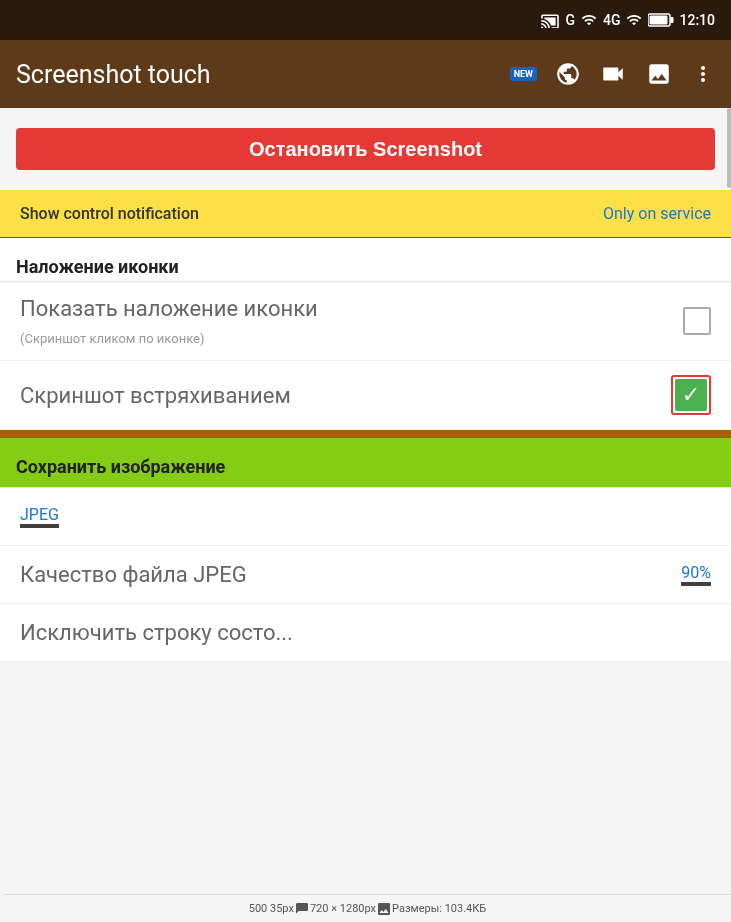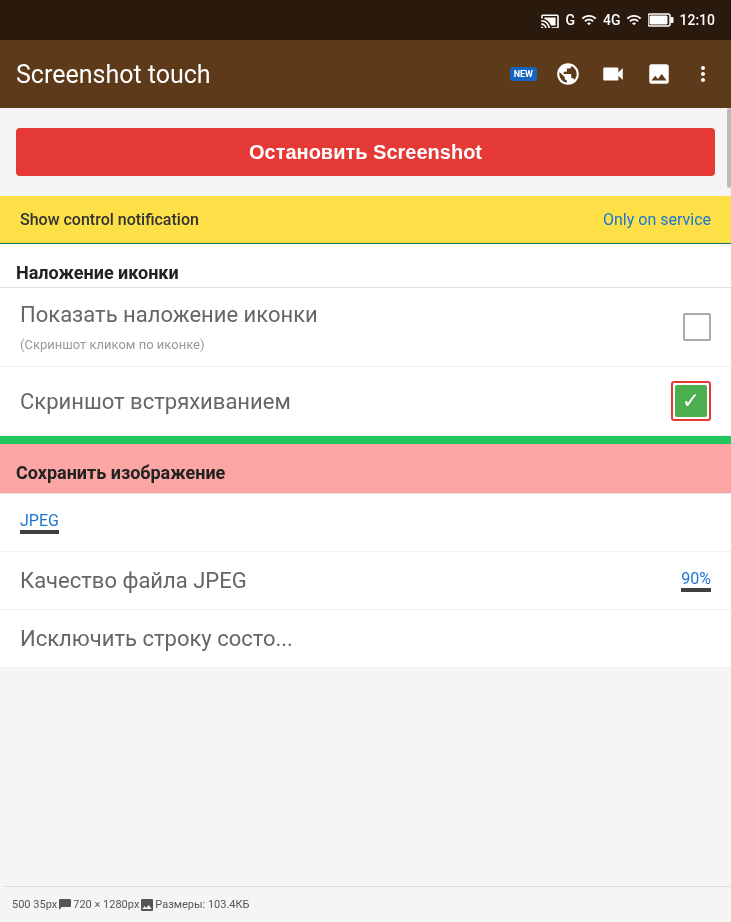--- a/index.html
+++ b/index.html
@@ -75,21 +75,21 @@
     .stop-button-container {
       background: #f5f5f5;
       padding: 20px 16px;
     }
 
     .stop-button {
       background: #e53935;
       border: none;
       border-radius: 4px;
       width: 100%;
-      height: 48px;
+      height: 42px;
       display: flex;
       align-items: center;
       justify-content: center;
       cursor: pointer;
     }
 
     .stop-button-text {
       color: white;
       font-size: 20px;
       font-weight: 700;
@@ -183,46 +183,46 @@
     }
 
     .checkmark {
       color: white;
       font-size: 22px;
       line-height: 1;
     }
 
     
     .save-section-header {
-      background: #fca5a5;
+      background: #84cc16;
       padding: 18px 16px 10px 16px;
       border-bottom: 1px solid #e0e0e0;
-      border-top: 8px solid #22c55e;
+      border-top: 8px solid #a16207;
     }
 
     
     .value-link {
       color: #1976D2;
       font-size: 16px;
       text-decoration: none;
       border-bottom: 4px solid #404040;
     }
 
     
     .bottom-bar {
       position: absolute;
       bottom: 0;
       left: 4px;
       right: 0;
-      height: 36px;
+      height: 28px;
       background: #f5f5f5;
       border-top: 1px solid #ddd;
       display: flex;
       align-items: center;
-      justify-content: flex-start;
+      justify-content: center;
       padding: 0 8px;
     }
 
     .bottom-stat {
       font-size: 11px;
       color: #555;
       display: flex;
       align-items: center;
       gap: 4px;
     }

